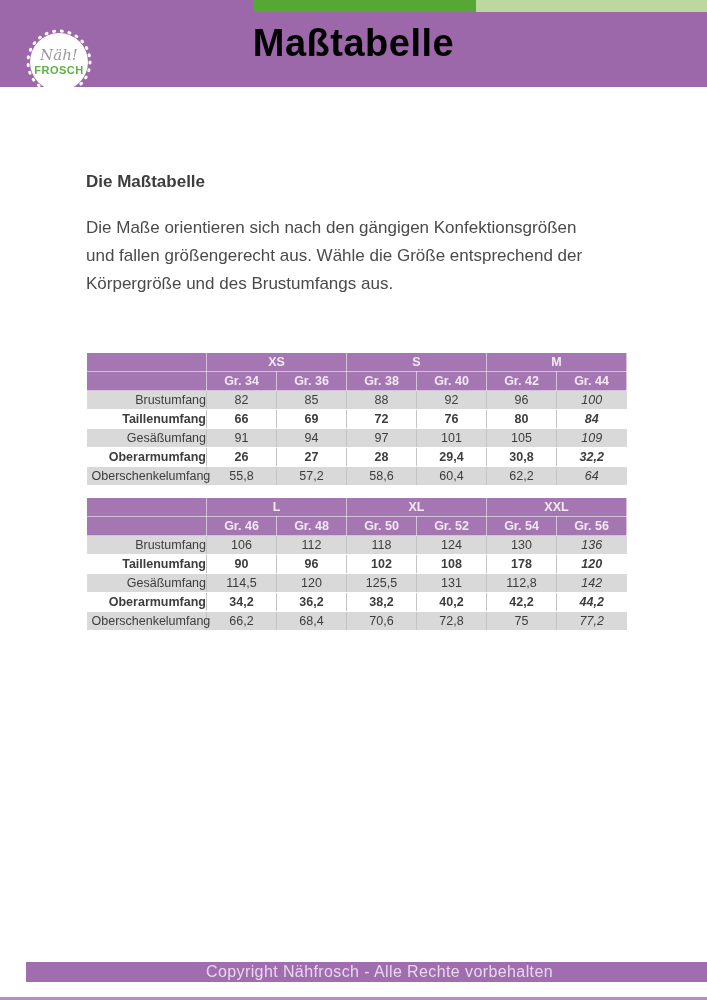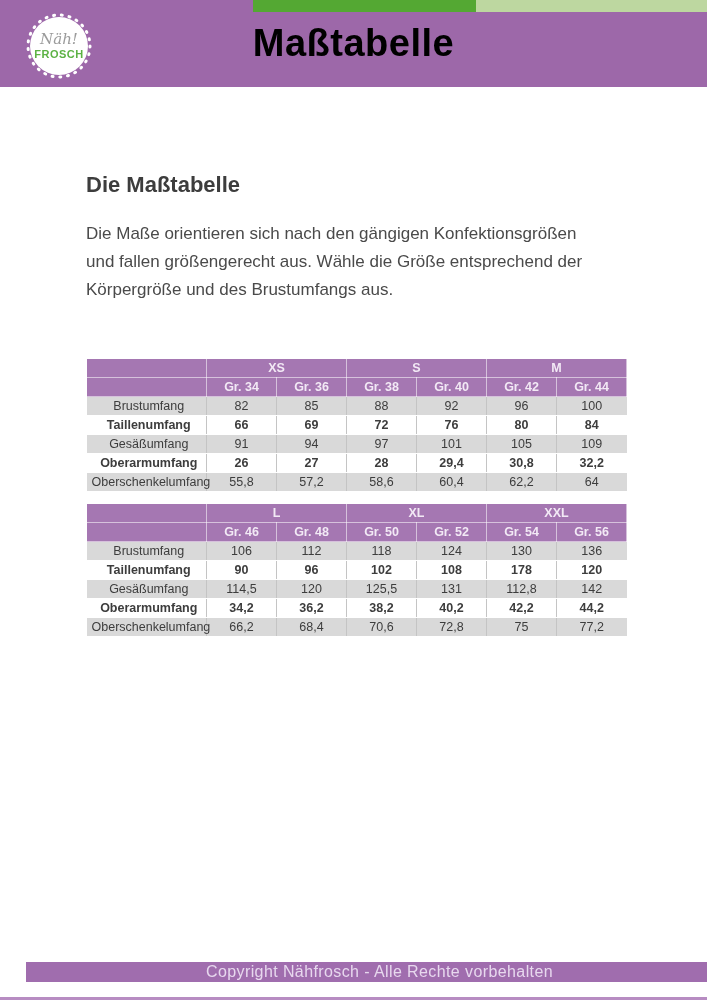--- a/index.html
+++ b/index.html
@@ -21,26 +21,26 @@
   .strip-light { left: 476px; width: 231px; background: #bdd7a0; }
   h1 {
     margin: 0;
     padding-top: 22px;
     text-align: center;
     font-size: 38px;
     font-weight: bold;
     letter-spacing: 0.5px;
     color: #000000;
   }
-  .logo { position: absolute; left: 26px; top: 13px; width: 66px; height: 66px; }
+  .logo { position: absolute; left: 26px; top: 29px; width: 66px; height: 66px; }
   
   main { padding: 0 86px; }
   h2 {
     margin: 85px 0 0;
-    font-size: 22px;
+    font-size: 17px;
     color: #3d3d3d;
   }
   .intro {
     margin: 22px 0 12px;
     font-size: 17px;
     line-height: 28px;
     color: #4a4a4a;
   }
   .intro span { display: block; }
   
@@ -62,26 +62,26 @@
   }
   th.corner { width: 119px; }
   tbody td {
     text-align: center;
     border-top: 1px solid #ffffff;
     border-bottom: 1px solid #ffffff;
     border-left: 1px solid #c4c4c4;
     border-right: 1px solid #c4c4c4;
   }
   tbody td.label {
-    text-align: center;
+    text-align: right;
     padding-left: 5px;
     border-left: none;
     margin-left: 36px;
   }
-  tbody td:last-child { border-right: none; }
+  tbody td:last-child { border-right: none; font-style: italic; }
   tbody tr:nth-child(odd) { background: #d9d9d9; }
   tbody tr.bold { font-weight: bold; }
   
   footer {
     position: absolute;
     left: 0; top: 962px;
     width: 707px; height: 20px;
     background: #a06dae;
     display: flex;
     align-items: center;

